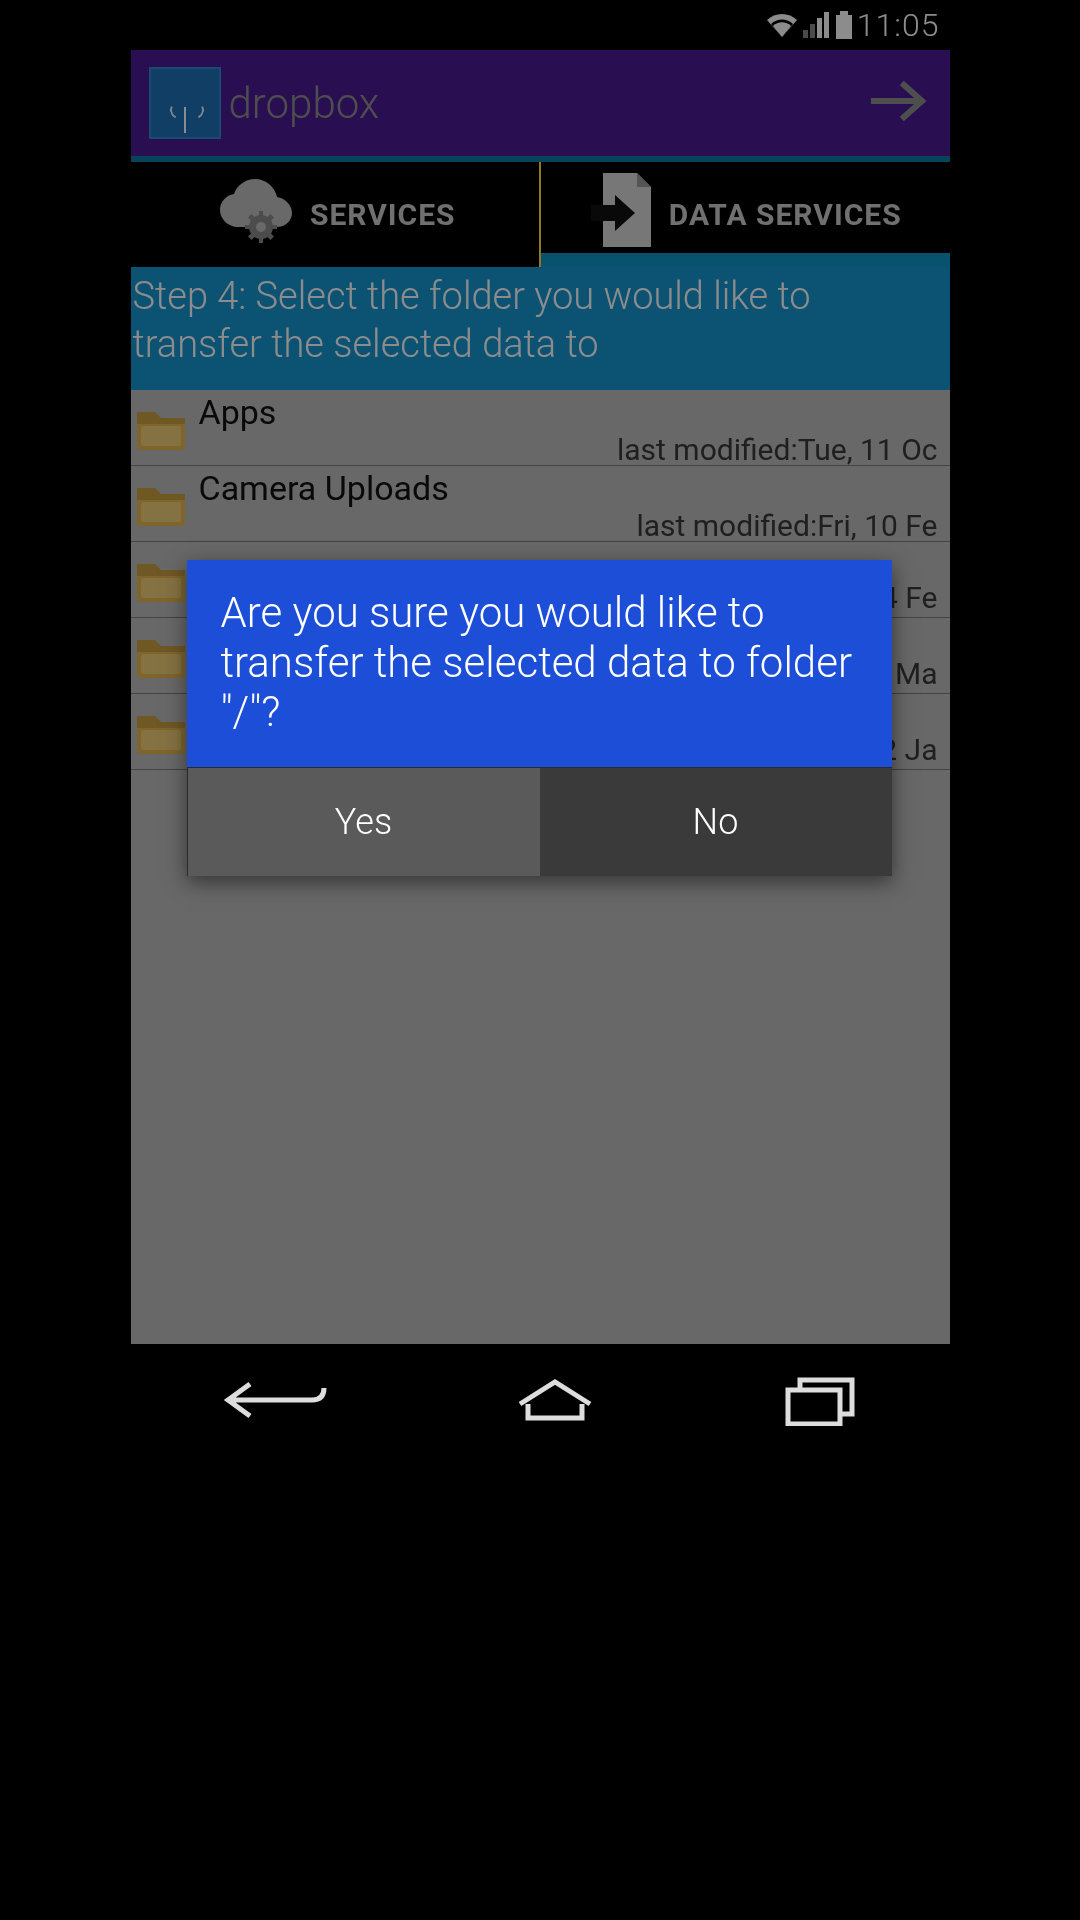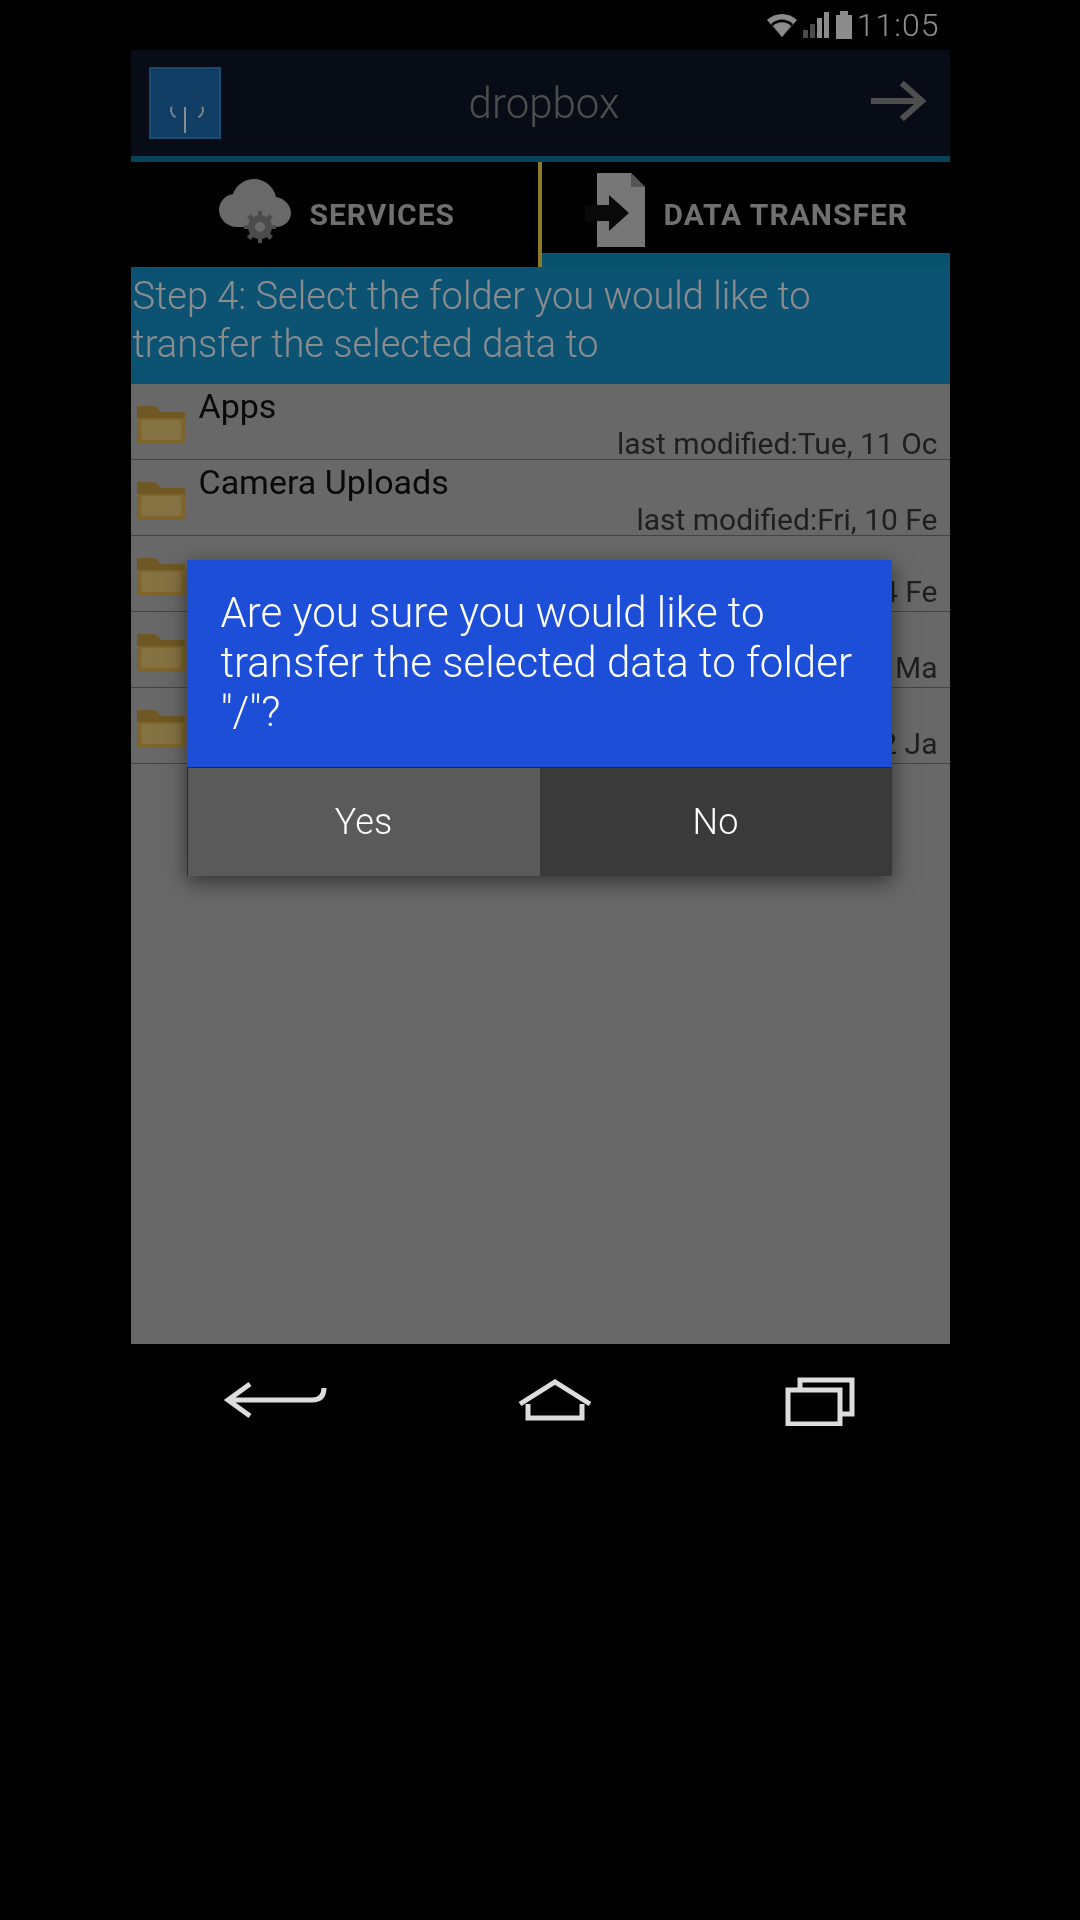--- a/index.html
+++ b/index.html
@@ -35,26 +35,25 @@
   .status-bar .clock {
     font-size: 32px;
     font-weight: 300;
     letter-spacing: 1px;
   }
   .status-bar svg { display: block; }
 
   
   .title-bar {
     height: 106px;
-    background: #0f172a;
+    background: #4c1d95;
     display: flex;
     align-items: center;
     padding: 0 18px 0 18px;
-    gap: 20px;
-    text-align: center;
+    gap: 8px;
   }
   .app-icon {
     width: 72px; height: 72px;
     background: #1f72b8;
     border: 2px solid #2d87d0;
     position: relative;
     overflow: hidden;
   }
   .rainbow {
     position: absolute;
@@ -112,37 +111,37 @@
     flex: 1;
     display: flex;
     align-items: center;
     justify-content: center;
     gap: 12px;
     color: #ccc;
     font-size: 30px;
     font-weight: 700;
     letter-spacing: 1px;
     position: relative;
-    border-right: 4px solid #fde047;
+    border-right: 2px solid #fde047;
   }
   .tab:last-child { border-right: none; }
   .tab-indicator {
     position: absolute;
     left: 0; right: 0; bottom: 0;
     height: 14px;
     background: #0f96c8;
   }
 
   
   .step-banner {
     background: #1496d2;
     color: #fff;
     font-size: 38px;
     font-weight: 300;
-    padding: 6px 6px 16px 2px;
+    padding: 6px 6px 22px 2px;
     line-height: 1.25;
   }
 
   
   .folder-list {
     background: #bdbdbd;
     height: 970px;
   }
   .folder-row {
     height: 76px;
@@ -302,21 +301,21 @@
       <span>SERVICES</span>
     </div>
     <div class="tab">
       <span>
         <svg width="68" height="80" viewBox="0 0 68 80">
           <path d="M14 2 H48 L62 16 V76 H14 Z" fill="#d9d9d9"></path>
           <path d="M48 2 V16 H62 Z" fill="#9a9a9a"></path>
           <path d="M2 34 H26 V24 L46 42 L26 60 V50 H2 Z" fill="#111"></path>
         </svg>
       </span>
-      <span>DATA TRANSFER</span>
+      <span>DATA SERVICES</span>
       <div class="tab-indicator"></div>
     </div>
   </div>
 
   <div class="step-banner">Step 4: Select the folder you would like to transfer the selected data to</div>
 
   <div class="folder-list">
 
     <div class="folder-row">
       <span class="folder-icon">

